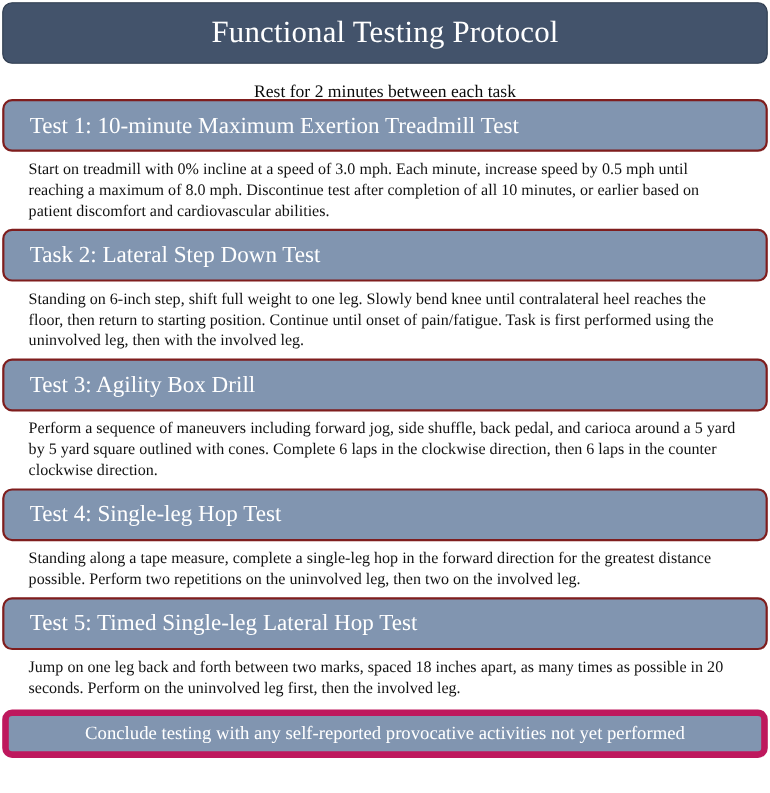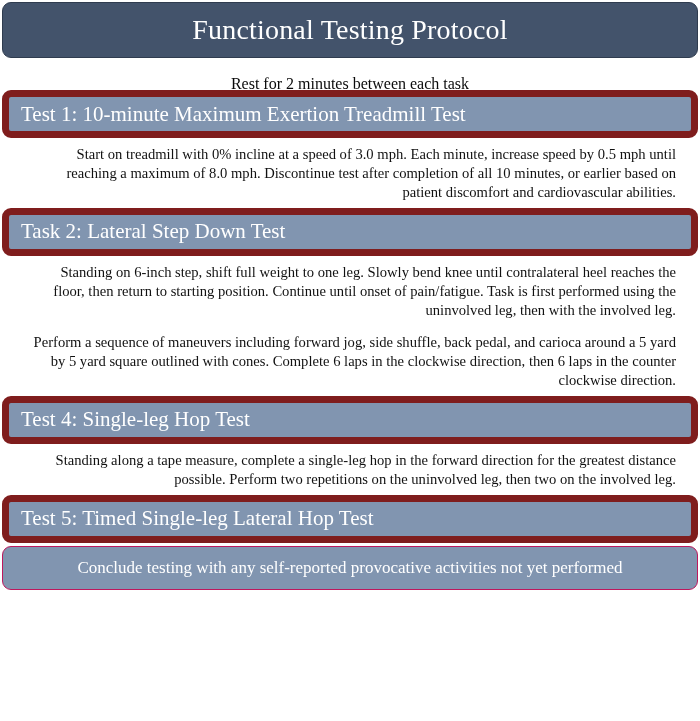--- a/index.html
+++ b/index.html
@@ -55,52 +55,52 @@
     color: #0a0a0a;
     font-size: 16px;
     line-height: 1;
     margin-top: 19px;
   }
 
   
   .section-header {
     height: 48px;
     background: #8195b0;
-    border: 7px solid #7f1d1d;
+    border: 2px solid #7f1d1d;
     border-radius: 9px;
     display: flex;
     align-items: center;
     box-sizing: border-box;
-    padding: 0 12px;
+    padding: 0 23px;
     flex: none;
   }
   .section-header .section-title {
     color: #ffffff;
     font-size: 21px;
     line-height: 1;
   }
 
   
   .section-body {
     padding: 7px 22px 6px 24px;
     flex: none;
   }
   .section-body .body-text {
     color: #111111;
     font-size: 14.6px;
     line-height: 1.30;
     display: block;
-    text-align: right;
+    text-align: left;
   }
 
   
   .conclusion-bar {
     height: 44px;
     background: #8195b0;
-    border: 1px solid #be185d;
+    border: 6px solid #be185d;
     border-radius: 9px;
     display: flex;
     align-items: center;
     justify-content: center;
     box-sizing: border-box;
     flex: none;
     margin-top: 3px;
   }
   .conclusion-bar .conclusion-text {
     color: #ffffff;
@@ -128,32 +128,38 @@
     <span class="body-text">Start on treadmill with 0% incline at a speed of 3.0 mph. Each minute, increase speed by 0.5 mph until reaching a maximum of 8.0 mph. Discontinue test after completion of all 10 minutes, or earlier based on patient discomfort and cardiovascular abilities.</span>
   </div>
 
   <div class="section-header">
     <span class="section-title">Task 2: Lateral Step Down Test</span>
   </div>
   <div class="section-body">
     <span class="body-text">Standing on 6-inch step, shift full weight to one leg. Slowly bend knee until contralateral heel reaches the floor, then return to starting position. Continue until onset of pain/fatigue. Task is first performed using the uninvolved leg, then with the involved leg.</span>
   </div>
 
+  <div class="section-header">
+    <span class="section-title">Test 3: Agility Box Drill</span>
+  </div>
   <div class="section-body">
     <span class="body-text">Perform a sequence of maneuvers including forward jog, side shuffle, back pedal, and carioca around a 5 yard by 5 yard square outlined with cones. Complete 6 laps in the clockwise direction, then 6 laps in the counter clockwise direction.</span>
   </div>
 
   <div class="section-header">
     <span class="section-title">Test 4: Single-leg Hop Test</span>
   </div>
   <div class="section-body">
     <span class="body-text">Standing along a tape measure, complete a single-leg hop in the forward direction for the greatest distance possible. Perform two repetitions on the uninvolved leg, then two on the involved leg.</span>
   </div>
 
   <div class="section-header">
     <span class="section-title">Test 5: Timed Single-leg Lateral Hop Test</span>
   </div>
+  <div class="section-body">
+    <span class="body-text">Jump on one leg back and forth between two marks, spaced 18 inches apart, as many times as possible in 20 seconds. Perform on the uninvolved leg first, then the involved leg.</span>
+  </div>
 
   <div class="conclusion-bar">
     <span class="conclusion-text">Conclude testing with any self-reported provocative activities not yet performed</span>
   </div>
 
 </div>
 
 </body></html>

